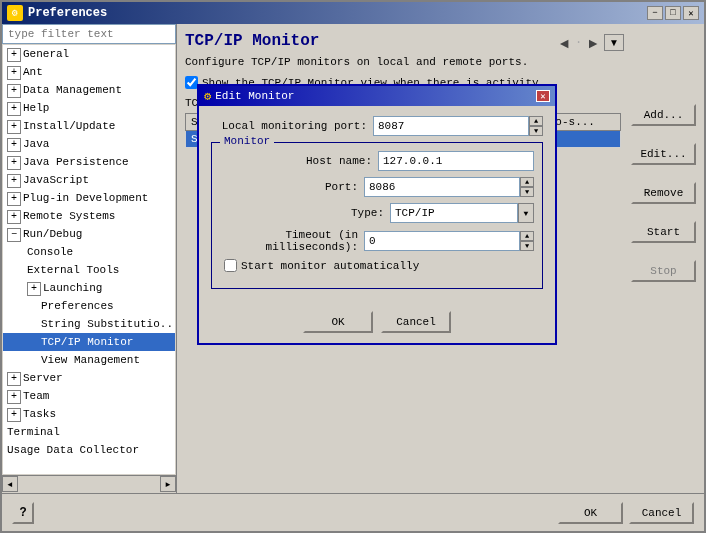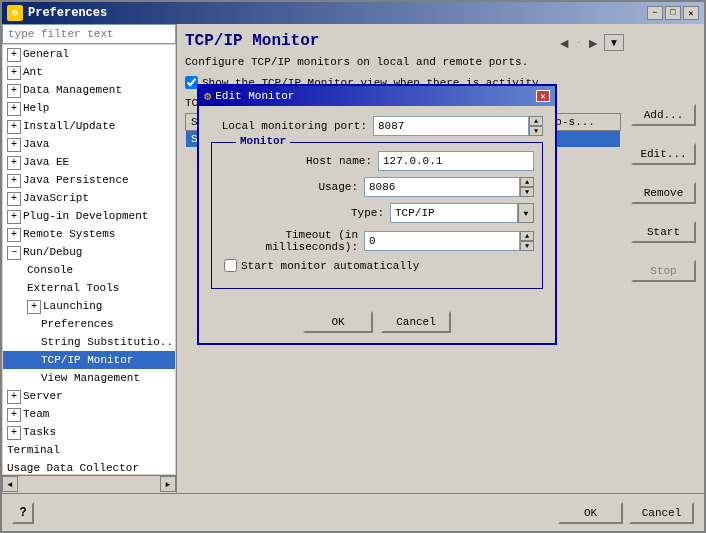--- a/index.html
+++ b/index.html
@@ -441,26 +441,25 @@
     .monitor-group {
       border: 1px solid #000080;
       padding: 8px;
       margin-bottom: 6px;
       position: relative;
     }
 
     .monitor-group-label {
       position: absolute;
       top: -8px;
-      left: 24px;
+      left: 8px;
       background: #d4d0c8;
       padding: 0 4px;
       font-size: 11px;
       color: #000080;
-      font-weight: bold;
     }
 
     .dialog-bottom {
       padding: 6px 12px 10px;
       display: flex;
       justify-content: center;
       gap: 8px;
     }
 
     .dialog-btn {
@@ -535,23 +534,20 @@
           <span class="expander">+</span>Data Management
         </div>
         <div class="tree-item">
           <span class="expander">+</span>Help
         </div>
         <div class="tree-item">
           <span class="expander">+</span>Install/Update
         </div>
         <div class="tree-item">
           <span class="expander">+</span>Java
-        </div>
-        <div class="tree-item">
-          <span class="expander">+</span>Java EE
         </div>
         <div class="tree-item">
           <span class="expander">+</span>Java Persistence
         </div>
         <div class="tree-item">
           <span class="expander">+</span>JavaScript
         </div>
         <div class="tree-item">
           <span class="expander">+</span>Plug-in Development
         </div>
@@ -663,21 +659,21 @@
 
           <div class="monitor-group">
             <span class="monitor-group-label">Monitor</span>
 
             <div class="form-row">
               <div class="form-label">Host name:</div>
               <input type="text" class="form-input" value="127.0.0.1" style="">
             </div>
 
             <div class="form-row">
-              <div class="form-label">Usage:</div>
+              <div class="form-label">Port:</div>
               <div class="form-input-with-spin">
                 <input type="text" class="form-input" value="8086" style="">
                 <div class="spin-btns">
                   <div class="spin-btn">▲</div>
                   <div class="spin-btn">▼</div>
                 </div>
               </div>
             </div>
 
             <div class="form-row">

